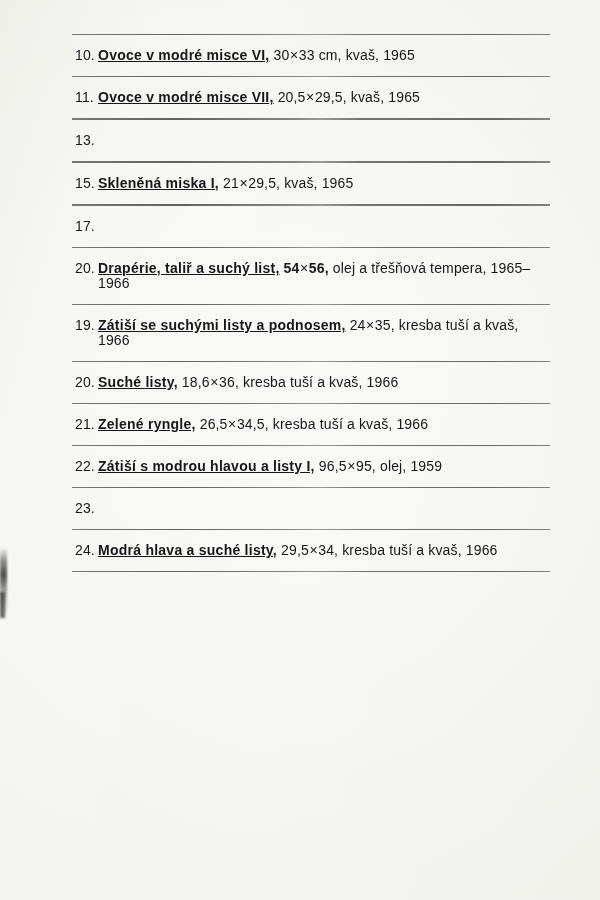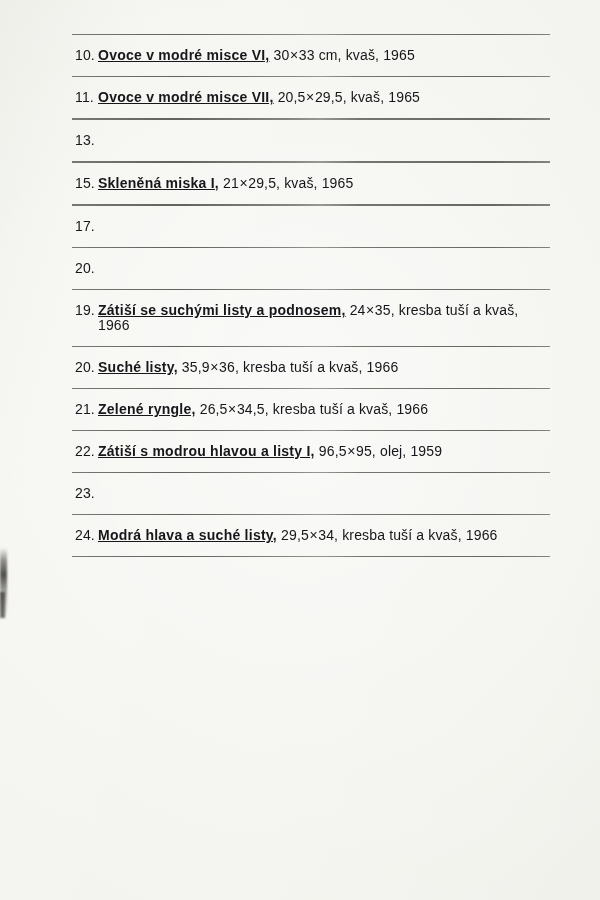--- a/index.html
+++ b/index.html
@@ -139,30 +139,31 @@
         <div class="entry-body"><span class="entry-title">Skleněná miska I,</span> <span class="entry-rest"><span>21</span><span class="mul">×</span><span>29,5,</span></span><span class="entry-rest"> kvaš, 1965</span></div>
       </div>
       <div class="rule"></div>
       <div class="rule"></div>
       <div class="entry">
         <span class="entry-num">17.</span>
       </div>
       <div class="rule"></div>
       <div class="entry">
         <span class="entry-num">20.</span>
+        <div class="entry-body"><span class="entry-title">Drapérie, taliř a suchý list,</span> <span class="entry-rest"><span class="dims-bold">54</span><span class="mul">×</span><span class="dims-bold">56,</span></span><span class="entry-rest"> olej a třešňová tempera, 1965–1966</span></div>
       </div>
       <div class="rule"></div>
       <div class="entry">
         <span class="entry-num">19.</span>
         <div class="entry-body"><span class="entry-title">Zátiší se suchými listy a podnosem,</span> <span class="entry-rest"><span>24</span><span class="mul">×</span><span>35,</span></span><span class="entry-rest"> kresba tuší a kvaš, 1966</span></div>
       </div>
       <div class="rule"></div>
       <div class="entry">
         <span class="entry-num">20.</span>
-        <div class="entry-body"><span class="entry-title">Suché listy,</span> <span class="entry-rest"><span>35,9</span><span class="mul">×</span><span>36,</span></span><span class="entry-rest"> kresba tuší a kvaš, 1966</span></div>
+        <div class="entry-body"><span class="entry-title">Suché listy,</span> <span class="entry-rest"><span>18,6</span><span class="mul">×</span><span>36,</span></span><span class="entry-rest"> kresba tuší a kvaš, 1966</span></div>
       </div>
       <div class="rule"></div>
       <div class="entry">
         <span class="entry-num">21.</span>
         <div class="entry-body"><span class="entry-title">Zelené ryngle,</span> <span class="entry-rest"><span>26,5</span><span class="mul">×</span><span>34,5,</span></span><span class="entry-rest"> kresba tuší a kvaš, 1966</span></div>
       </div>
       <div class="rule"></div>
       <div class="entry">
         <span class="entry-num">22.</span>
         <div class="entry-body"><span class="entry-title">Zátiší s modrou hlavou a listy I,</span> <span class="entry-rest"><span>96,5</span><span class="mul">×</span><span>95,</span></span><span class="entry-rest"> olej, 1959</span></div>

